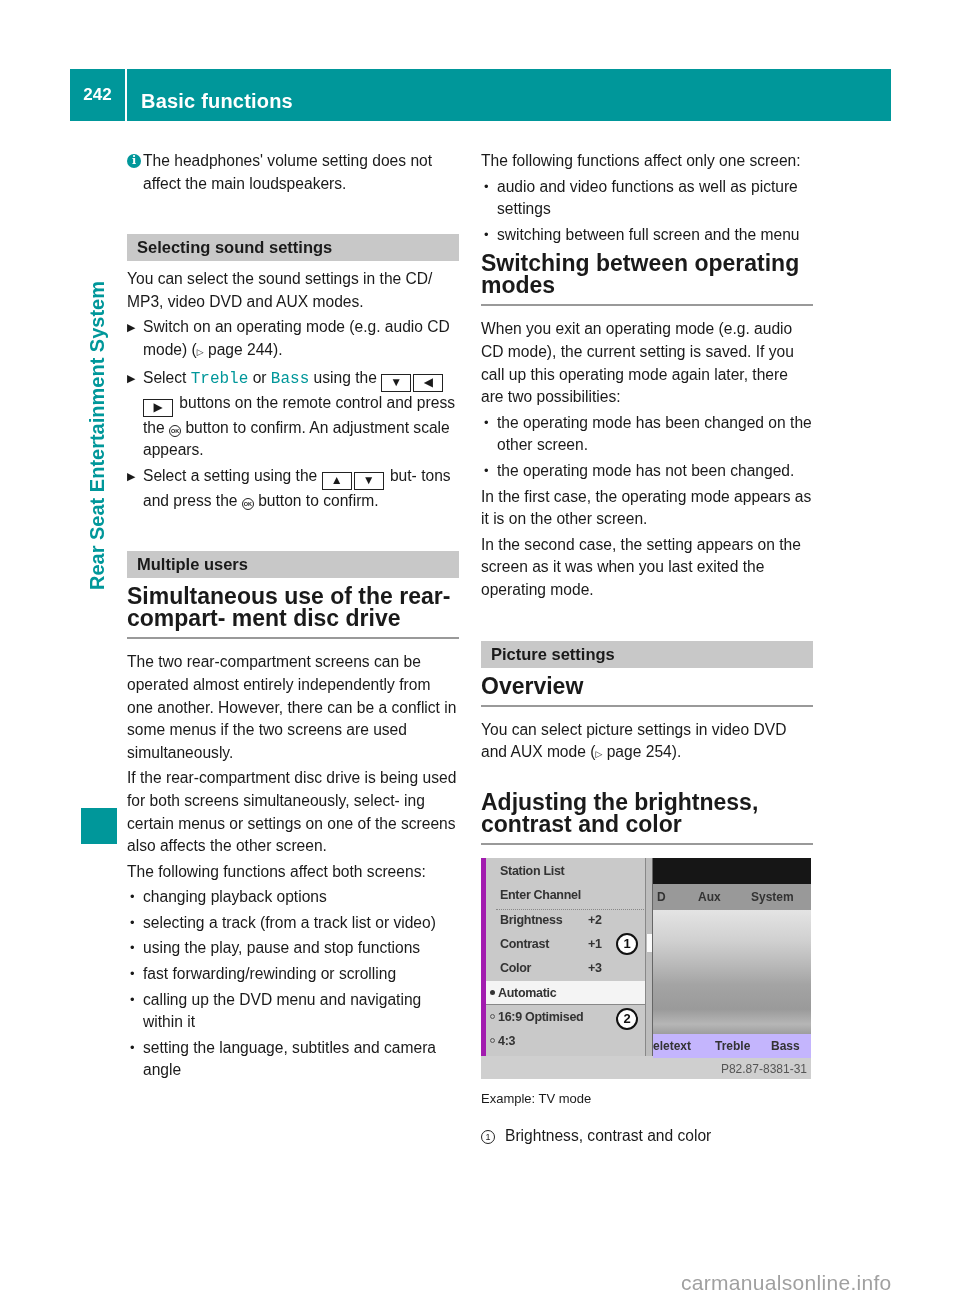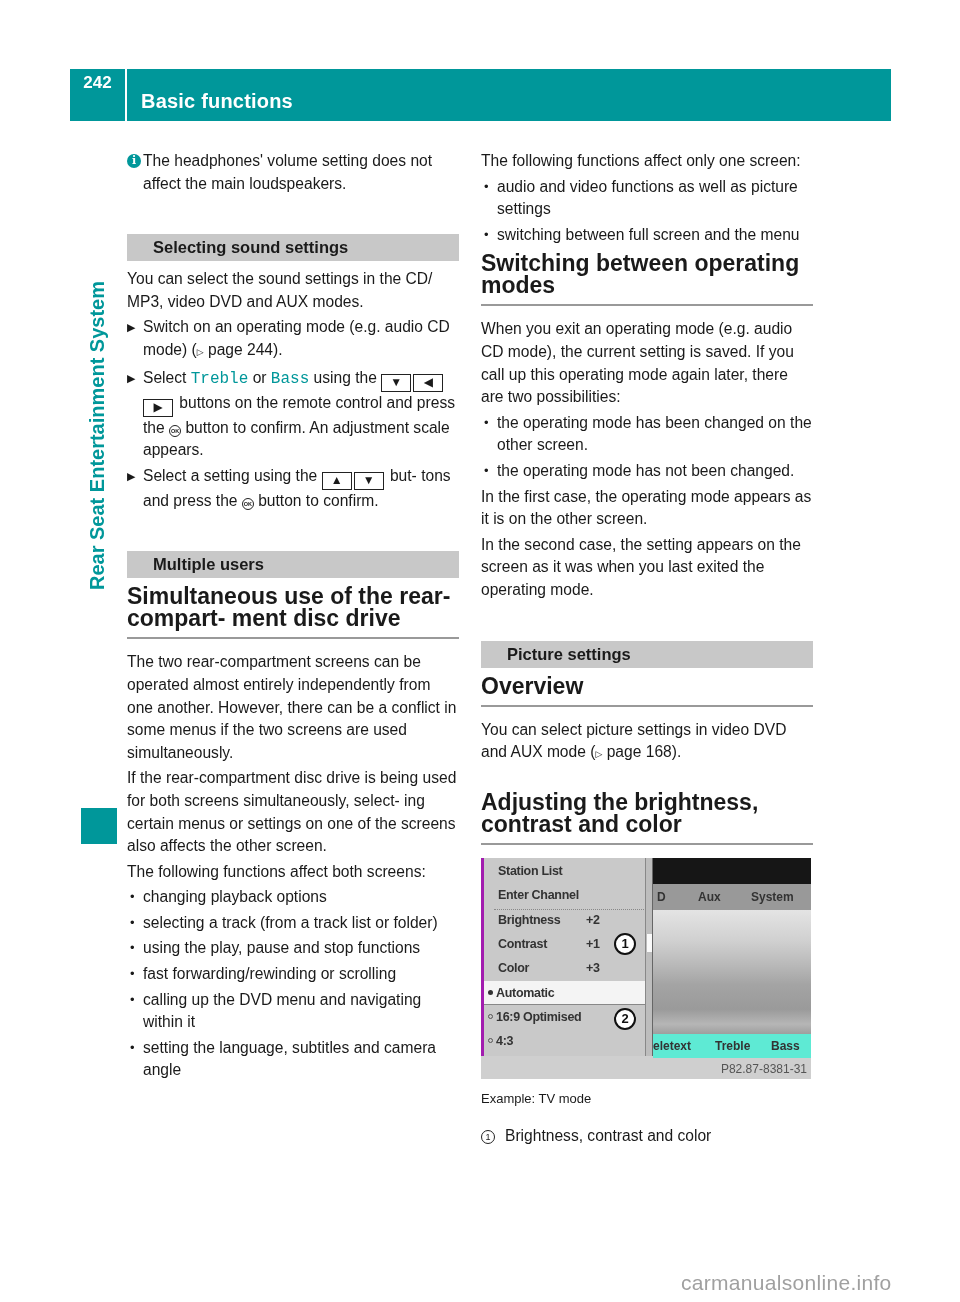--- a/index.html
+++ b/index.html
@@ -1,70 +1,70 @@
 <!DOCTYPE html>
 <html><head>
 <meta charset="utf-8">
 <style>
   * { box-sizing: border-box; margin: 0; padding: 0; }
   html, body { width: 960px; height: 1302px; background: #ffffff; overflow: hidden; }
   body { position: relative; font-family: "Liberation Sans", "DejaVu Sans", sans-serif; color: #1a1a1a; }
 
   .header-bar { position: absolute; left: 70px; top: 69px; width: 821px; height: 52px; background: #00979a; }
-  .page-num { position: absolute; left: 70px; top: 69px; width: 55px; height: 52px; color: #fff; font-weight: bold; font-size: 17px; line-height: 52px; padding-top: 4px; text-align: center; }
+  .page-num { position: absolute; left: 70px; top: 69px; width: 55px; height: 52px; color: #fff; font-weight: bold; font-size: 17px; line-height: 52px; padding-top: 16px; text-align: center; }
   .page-num span { display: block; line-height: 20px; }
   .header-divider { position: absolute; left: 125px; top: 69px; width: 2px; height: 52px; background: #ffffff; }
   .header-title { position: absolute; left: 141px; top: 89px; color: #fff; font-weight: bold; font-size: 20px; line-height: 24px; letter-spacing: 0.2px; }
 
   .side-label { position: absolute; left: 84px; top: 460px; width: 30px; height: 30px; }
   .side-label span { position: absolute; left: 0; top: 0; transform-origin: 0 0; transform: translate(0px, 0px) rotate(-90deg); white-space: nowrap; color: #00979a; font-weight: bold; font-size: 20px; line-height: 26px; }
   .side-square { position: absolute; left: 81px; top: 808px; width: 36px; height: 36px; background: #00979a; }
 
   .col { position: absolute; top: 150px; font-size: 15.6px; line-height: 22.6px; }
   .col-left { left: 127px; width: 332px; }
   .col-right { left: 481px; width: 332px; }
 
   p { margin-bottom: 3px; }
   .info { position: relative; padding-left: 16px; }
   .info .info-icon { position: absolute; left: 0; top: 4px; width: 14px; height: 14px; border-radius: 50%; background: #00979a; color: #fff; font-weight: bold; font-size: 11px; line-height: 14px; text-align: center; font-family: "DejaVu Serif", serif; }
 
-  .sec-head { background: #c8c8c8; font-weight: bold; font-size: 16.5px; line-height: 27px; padding-left: 26px; margin: 0 0 7px 0; }
+  .sec-head { background: #c8c8c8; font-weight: bold; font-size: 16.5px; line-height: 27px; padding-left: 10px; margin: 0 0 7px 0; }
   .sub-head { font-weight: bold; font-size: 23px; line-height: 22px; padding-bottom: 8px; border-bottom: 2px solid #999; margin-bottom: 12px; }
 
   .step { position: relative; padding-left: 16px; margin-bottom: 3px; }
   .step .arrow { position: absolute; left: 0; top: 0; font-size: 11px; }
   .mono-link { font-family: "Liberation Mono", "DejaVu Sans Mono", monospace; color: #00979a; font-size: 16px; }
   .key { display: inline-block; width: 30px; height: 18px; border: 1.5px solid #222; margin-right: 2px; text-align: center; font-size: 12px; line-height: 15px; vertical-align: -3px; }
   .ok { display: inline-block; width: 12px; height: 12px; border: 1px solid #222; border-radius: 50%; font-size: 5.5px; line-height: 10px; text-align: center; vertical-align: 0px; font-weight: bold; }
   .tri { font-size: 9px; }
 
   ul.bullets { list-style: none; margin: 3px 0 3px 0; }
   ul.bullets li { position: relative; padding-left: 16px; margin-bottom: 3px; }
   ul.bullets li::before { content: "\2022"; position: absolute; left: 3px; top: 0; font-size: 13px; }
   .gap-md { height: 22px; }
   .gap-lg { height: 36px; }
 
   
   .figure { position: absolute; left: 481px; top: 858px; width: 330px; height: 221px; background: #cfcfcf; overflow: hidden; }
-  .menu-panel { position: absolute; left: 0; top: 0; width: 164px; height: 198px; background: #c9c9c9; border-left: 3px solid #a21caf; }
+  .menu-panel { position: absolute; left: 0; top: 0; width: 164px; height: 198px; background: #c9c9c9; border-left: 5px solid #a21caf; }
   .menu-item { position: absolute; left: 14px; font-size: 12.5px; font-weight: bold; color: #333; letter-spacing: -0.3px; }
   .menu-item .val { position: absolute; left: 88px; }
   .menu-sep { position: absolute; left: 10px; width: 150px; border-top: 1px dotted #888; }
   .menu-sel { position: absolute; left: 0; top: 123px; width: 164px; height: 24px; background: #f4f4f4; border-bottom: 1px solid #888; }
   .radio-dot { display: inline-block; width: 5px; height: 5px; border-radius: 50%; margin-right: 3px; vertical-align: 2px; }
   .radio-dot.on { background: #333; }
   .radio-dot.off { border: 1px solid #555; }
   .callout { position: absolute; width: 22px; height: 22px; border-radius: 50%; border: 2px solid #111; background: #fff; font-size: 13px; font-weight: bold; text-align: center; line-height: 18px; color: #111; }
   .scroll-track { position: absolute; left: 164px; top: 0; width: 8px; height: 198px; background: #bdbdbd; border-left: 1px solid #888; border-right: 1px solid #666; }
   .scroll-thumb { position: absolute; left: 1px; top: 76px; width: 5px; height: 18px; background: #fafafa; }
   .video { position: absolute; left: 172px; top: 0; width: 158px; height: 198px; }
   .video-top { position: absolute; left: 0; top: 0; width: 158px; height: 26px; background: #161616; }
   .video-tabs { position: absolute; left: 0; top: 26px; width: 158px; height: 26px; background: #999; font-size: 12px; font-weight: bold; color: #333; line-height: 26px; }
   .video-img { position: absolute; left: 0; top: 52px; width: 158px; height: 124px; background: linear-gradient(180deg, #e4e4e4 0%, #d0d0d0 25%, #b8b8b8 45%, #a4a4a4 60%, #9a9a9a 80%, #b6b6b6 92%, #9e9e9e 100%); }
-  .video-bottom { position: absolute; left: 0; top: 176px; width: 158px; height: 24px; background: #5eead4; font-size: 12px; font-weight: bold; color: #333; line-height: 24px; }
+  .video-bottom { position: absolute; left: 0; top: 176px; width: 158px; height: 24px; background: #c4b5fd; font-size: 12px; font-weight: bold; color: #333; line-height: 24px; }
   .fig-code { position: absolute; right: 4px; bottom: 3px; font-size: 12px; color: #555; }
 
   .caption { position: absolute; left: 481px; top: 1090px; width: 332px; }
   .caption-title { font-size: 13px; line-height: 18px; margin-bottom: 16px; }
   .legend-item { font-size: 15.6px; line-height: 24px; }
   .circ { display: inline-block; width: 14px; height: 14px; border: 1px solid #222; border-radius: 50%; font-size: 9px; text-align: center; line-height: 12px; margin-right: 10px; vertical-align: 1px; }
 
   .watermark { position: absolute; left: 681px; top: 1271px; font-size: 21px; color: #a0a0a0; letter-spacing: 0.3px; }
 </style>
 </head>
@@ -120,21 +120,21 @@
   </div>
   <div class="gap-lg"></div>
 
   <div class="sec-head">Multiple users</div>
   <div class="sub-head">Simultaneous use of the rear-compart- ment disc drive</div>
   <p>The two rear-compartment screens can be operated almost entirely independently from one another. However, there can be a conflict in some menus if the two screens are used simultaneously.</p>
   <p>If the rear-compartment disc drive is being used for both screens simultaneously, select- ing certain menus or settings on one of the screens also affects the other screen.</p>
   <p>The following functions affect both screens:</p>
   <ul class="bullets">
     <li>changing playback options</li>
-    <li>selecting a track (from a track list or folder)</li>
+    <li>selecting a track (from a track list or video)</li>
     <li>using the play, pause and stop functions</li>
     <li>fast forwarding/rewinding or scrolling</li>
     <li>calling up the DVD menu and navigating within it</li>
     <li>setting the language, subtitles and camera angle</li>
   </ul>
 </div>
 
 <div class="col col-right">
   <p>The following functions affect only one screen:</p>
   <ul class="bullets">
@@ -147,21 +147,21 @@
     <li>the operating mode has been changed on the other screen.</li>
     <li>the operating mode has not been changed.</li>
   </ul>
   <p>In the first case, the operating mode appears as it is on the other screen.</p>
   <p>In the second case, the setting appears on the screen as it was when you last exited the operating mode.</p>
   <div class="gap-lg"></div>
 
   <div class="sec-head">Picture settings</div>
   <div class="sub-head">Overview</div>
   <p>
-    <span>You can select picture settings in video DVD and AUX mode (</span><span class="tri">▷</span>&nbsp;<a>page 168</a><span>).</span>
+    <span>You can select picture settings in video DVD and AUX mode (</span><span class="tri">▷</span>&nbsp;<a>page 254</a><span>).</span>
   </p>
   <div class="gap-md"></div>
   <div class="sub-head">Adjusting the brightness, contrast and color</div>
 </div>
 
 <div class="figure">
   <div class="menu-panel">
     <div class="menu-item" style="top:6px;">Station List</div>
     <div class="menu-item" style="top:30px;">Enter Channel</div>
     <div class="menu-sep" style="top:51px;"></div>

